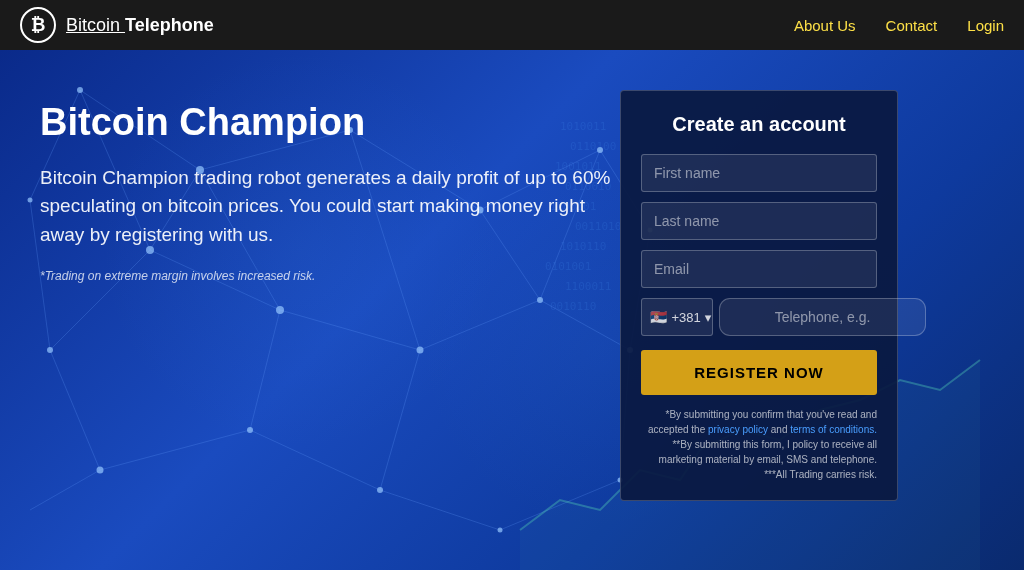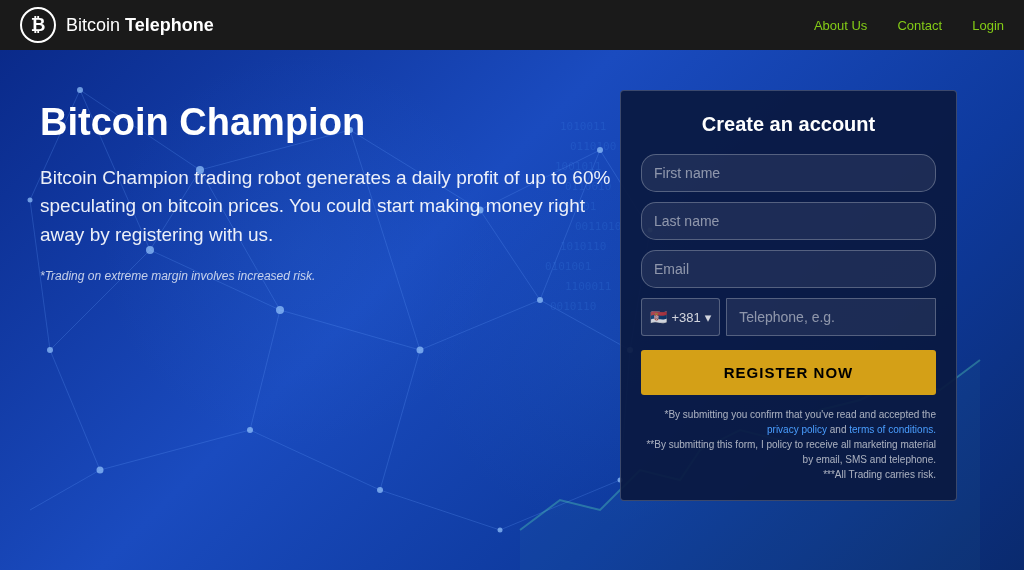--- a/index.html
+++ b/index.html
@@ -29,31 +29,31 @@
       height: 36px;
       border: 2px solid white;
       border-radius: 50%;
       display: flex;
       align-items: center;
       justify-content: center;
       font-size: 18px;
       font-weight: bold;
       color: white;
     }
-    .brand-name span.normal { font-weight: normal; }
+    .brand-name span.normal { font-weight: normal; text-decoration: underline; }
     .brand-name span.bold { font-weight: bold; }
     .navbar-links {
       display: flex;
       align-items: center;
       gap: 30px;
     }
     .nav-link {
-      color: #84cc16;
+      color: #fde047;
       text-decoration: none;
-      font-size: 13px;
+      font-size: 15px;
     }
     .btn-signup {
       background-color: #2255cc;
       color: white;
       border: none;
       padding: 8px 20px;
       font-size: 15px;
       font-weight: bold;
       border-radius: 4px;
       cursor: pointer;
@@ -93,41 +93,41 @@
       color: rgba(255,255,255,0.92);
     }
     .hero-disclaimer {
       font-size: 12px;
       color: rgba(255,255,255,0.75);
       font-style: italic;
     }
 
     
     .register-card {
-      width: 337px;
+      width: 278px;
       background-color: rgba(10, 25, 65, 0.93);
       border: 1px solid rgba(255,255,255,0.2);
       border-radius: 4px;
       padding: 22px 20px 18px 20px;
       position: relative;
       z-index: 2;
       flex-shrink: 0;
     }
     .register-title {
       color: white;
       text-align: center;
       font-size: 20px;
       font-weight: bold;
       margin-bottom: 18px;
     }
     .form-input {
       width: 100%;
       background-color: rgba(255,255,255,0.08);
       border: 1px solid rgba(255,255,255,0.25);
-      border-radius: 15px;
+      border-radius: 3px;
       padding: 10px 12px;
       color: rgba(255,255,255,0.7);
       font-size: 14px;
       margin-bottom: 10px;
       outline: none;
     }
     .form-input::placeholder { color: rgba(255,255,255,0.5); }
 
     .phone-row {
       display: flex;
@@ -148,25 +148,26 @@
       white-space: nowrap;
       min-width: 72px;
     }
     .phone-country .flag {
       font-size: 14px;
     }
     .phone-input {
       flex: 1;
       background-color: rgba(255,255,255,0.08);
       border: 1px solid rgba(255,255,255,0.25);
-      border-radius: 1px;
+      border-radius: 11px;
       padding: 10px 12px;
       color: rgba(255,255,255,0.7);
       font-size: 14px;
       outline: none;
+      text-align: center;
     }
     .phone-input::placeholder { color: rgba(255,255,255,0.5); }
 
     .btn-register {
       width: 100%;
       background-color: #d4a017;
       color: #000000;
       border: none;
       padding: 14px;
       font-size: 15px;

